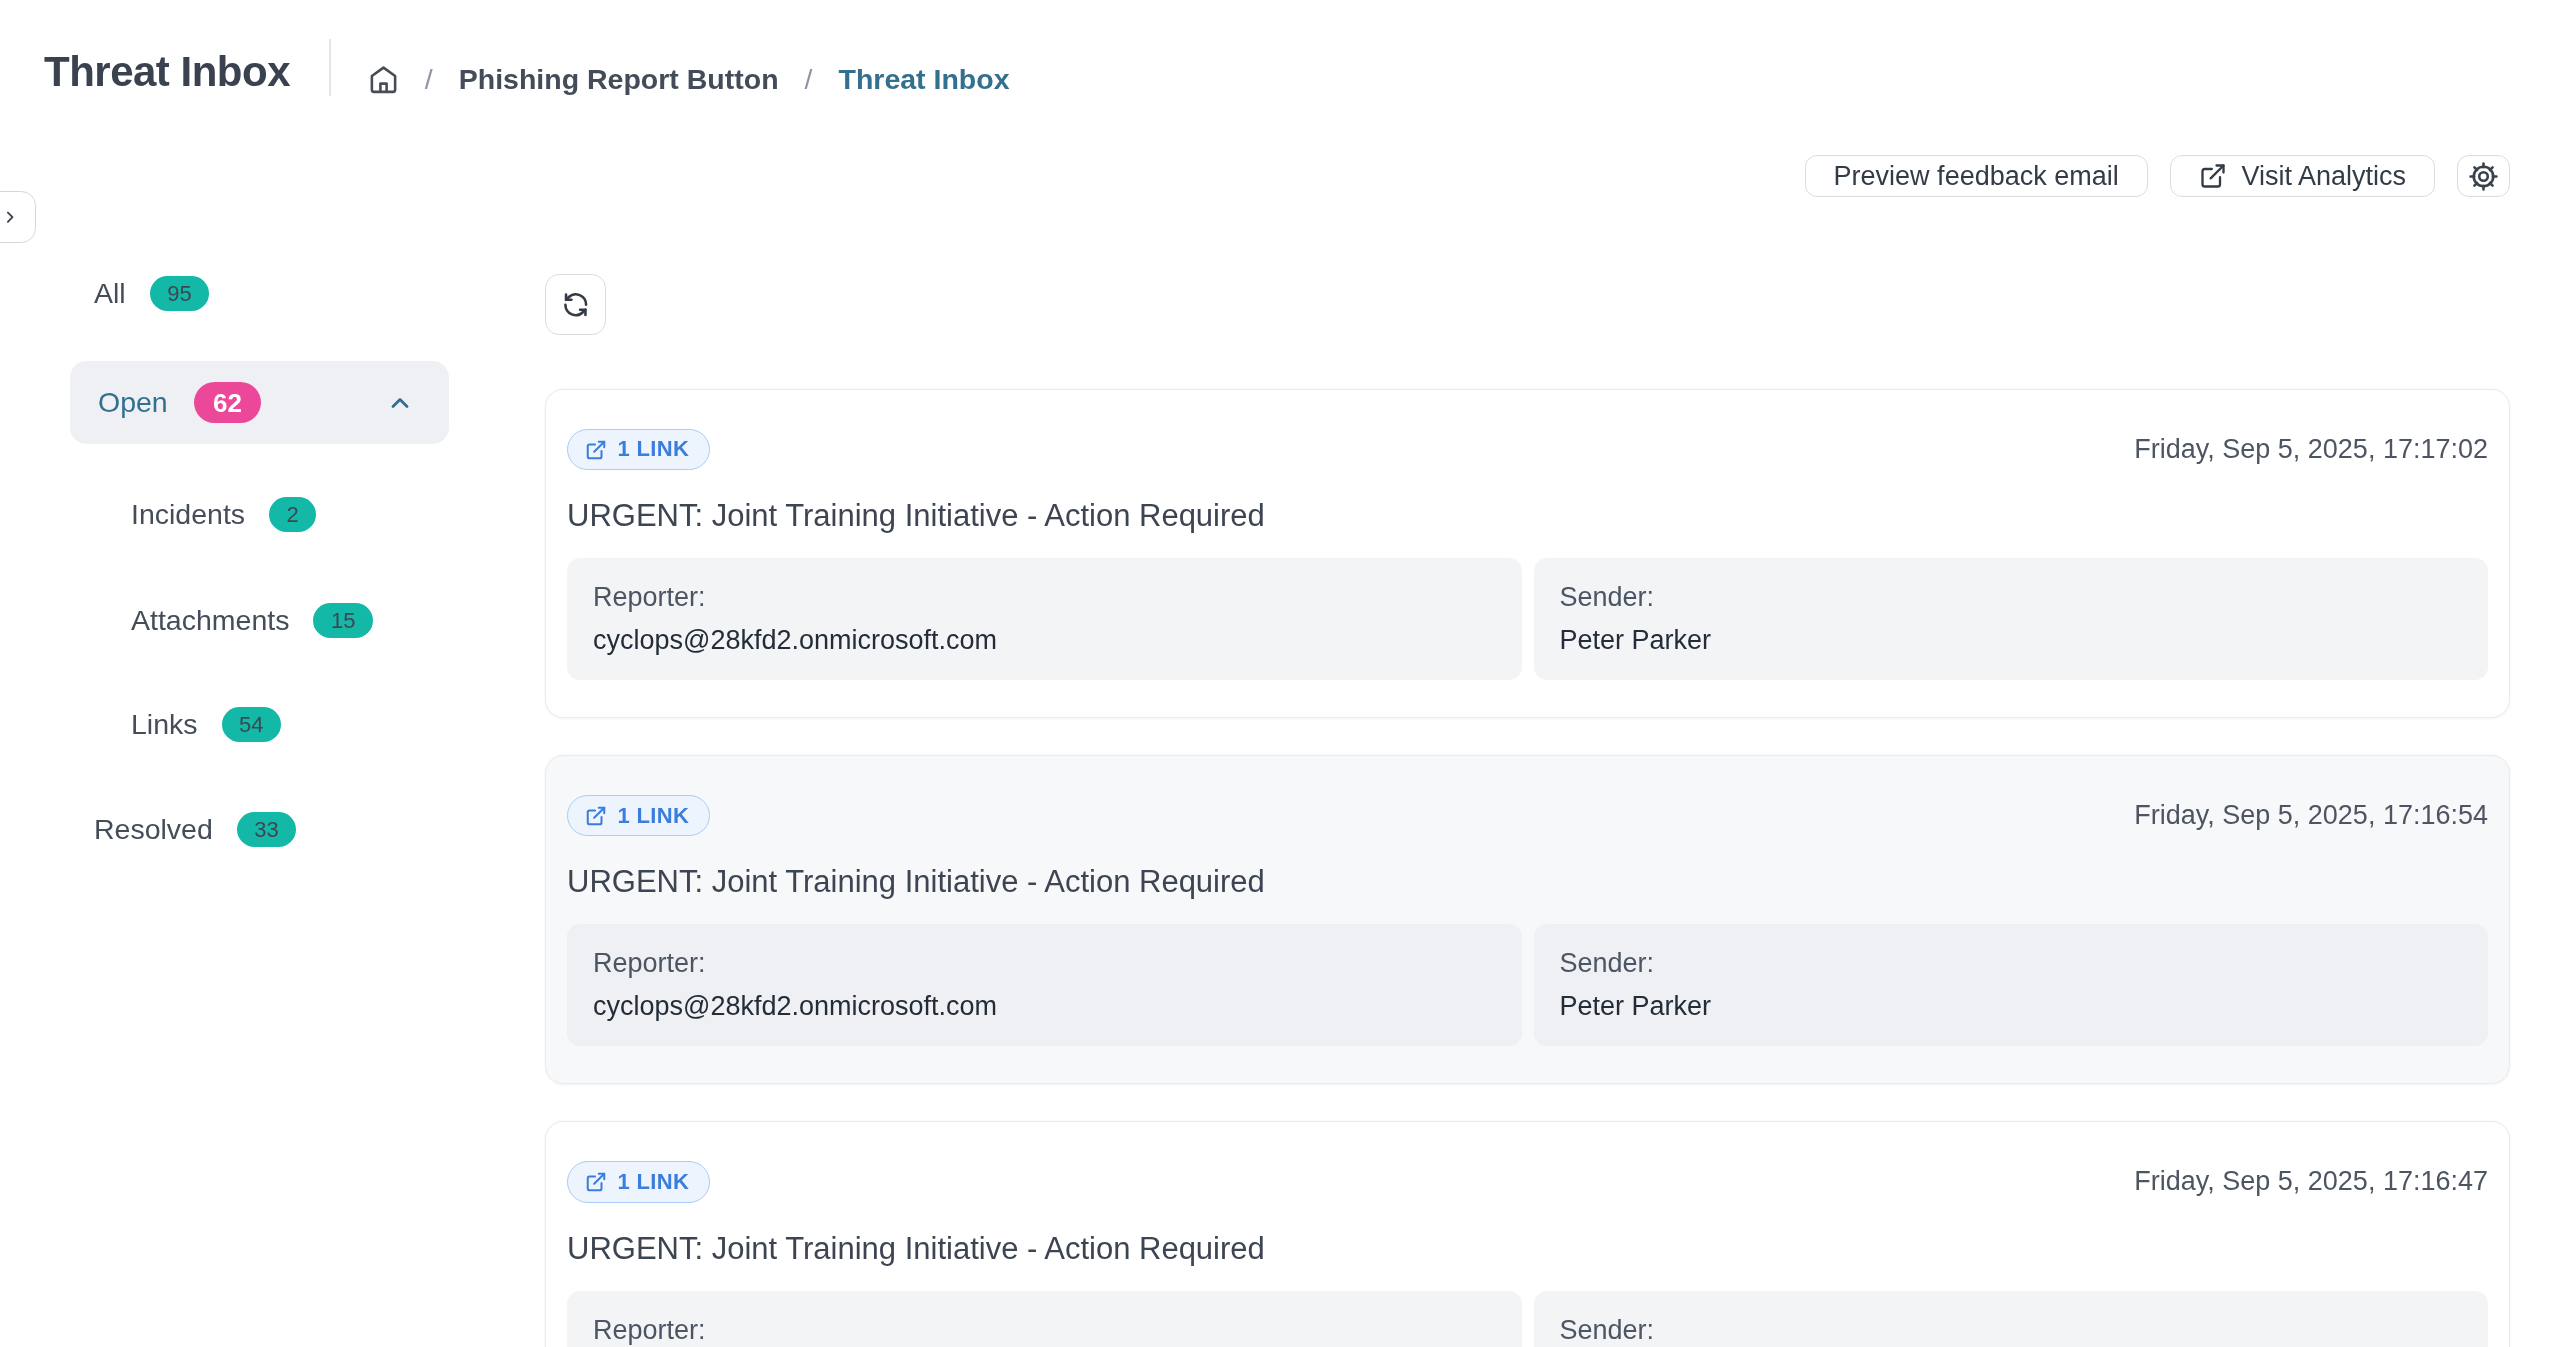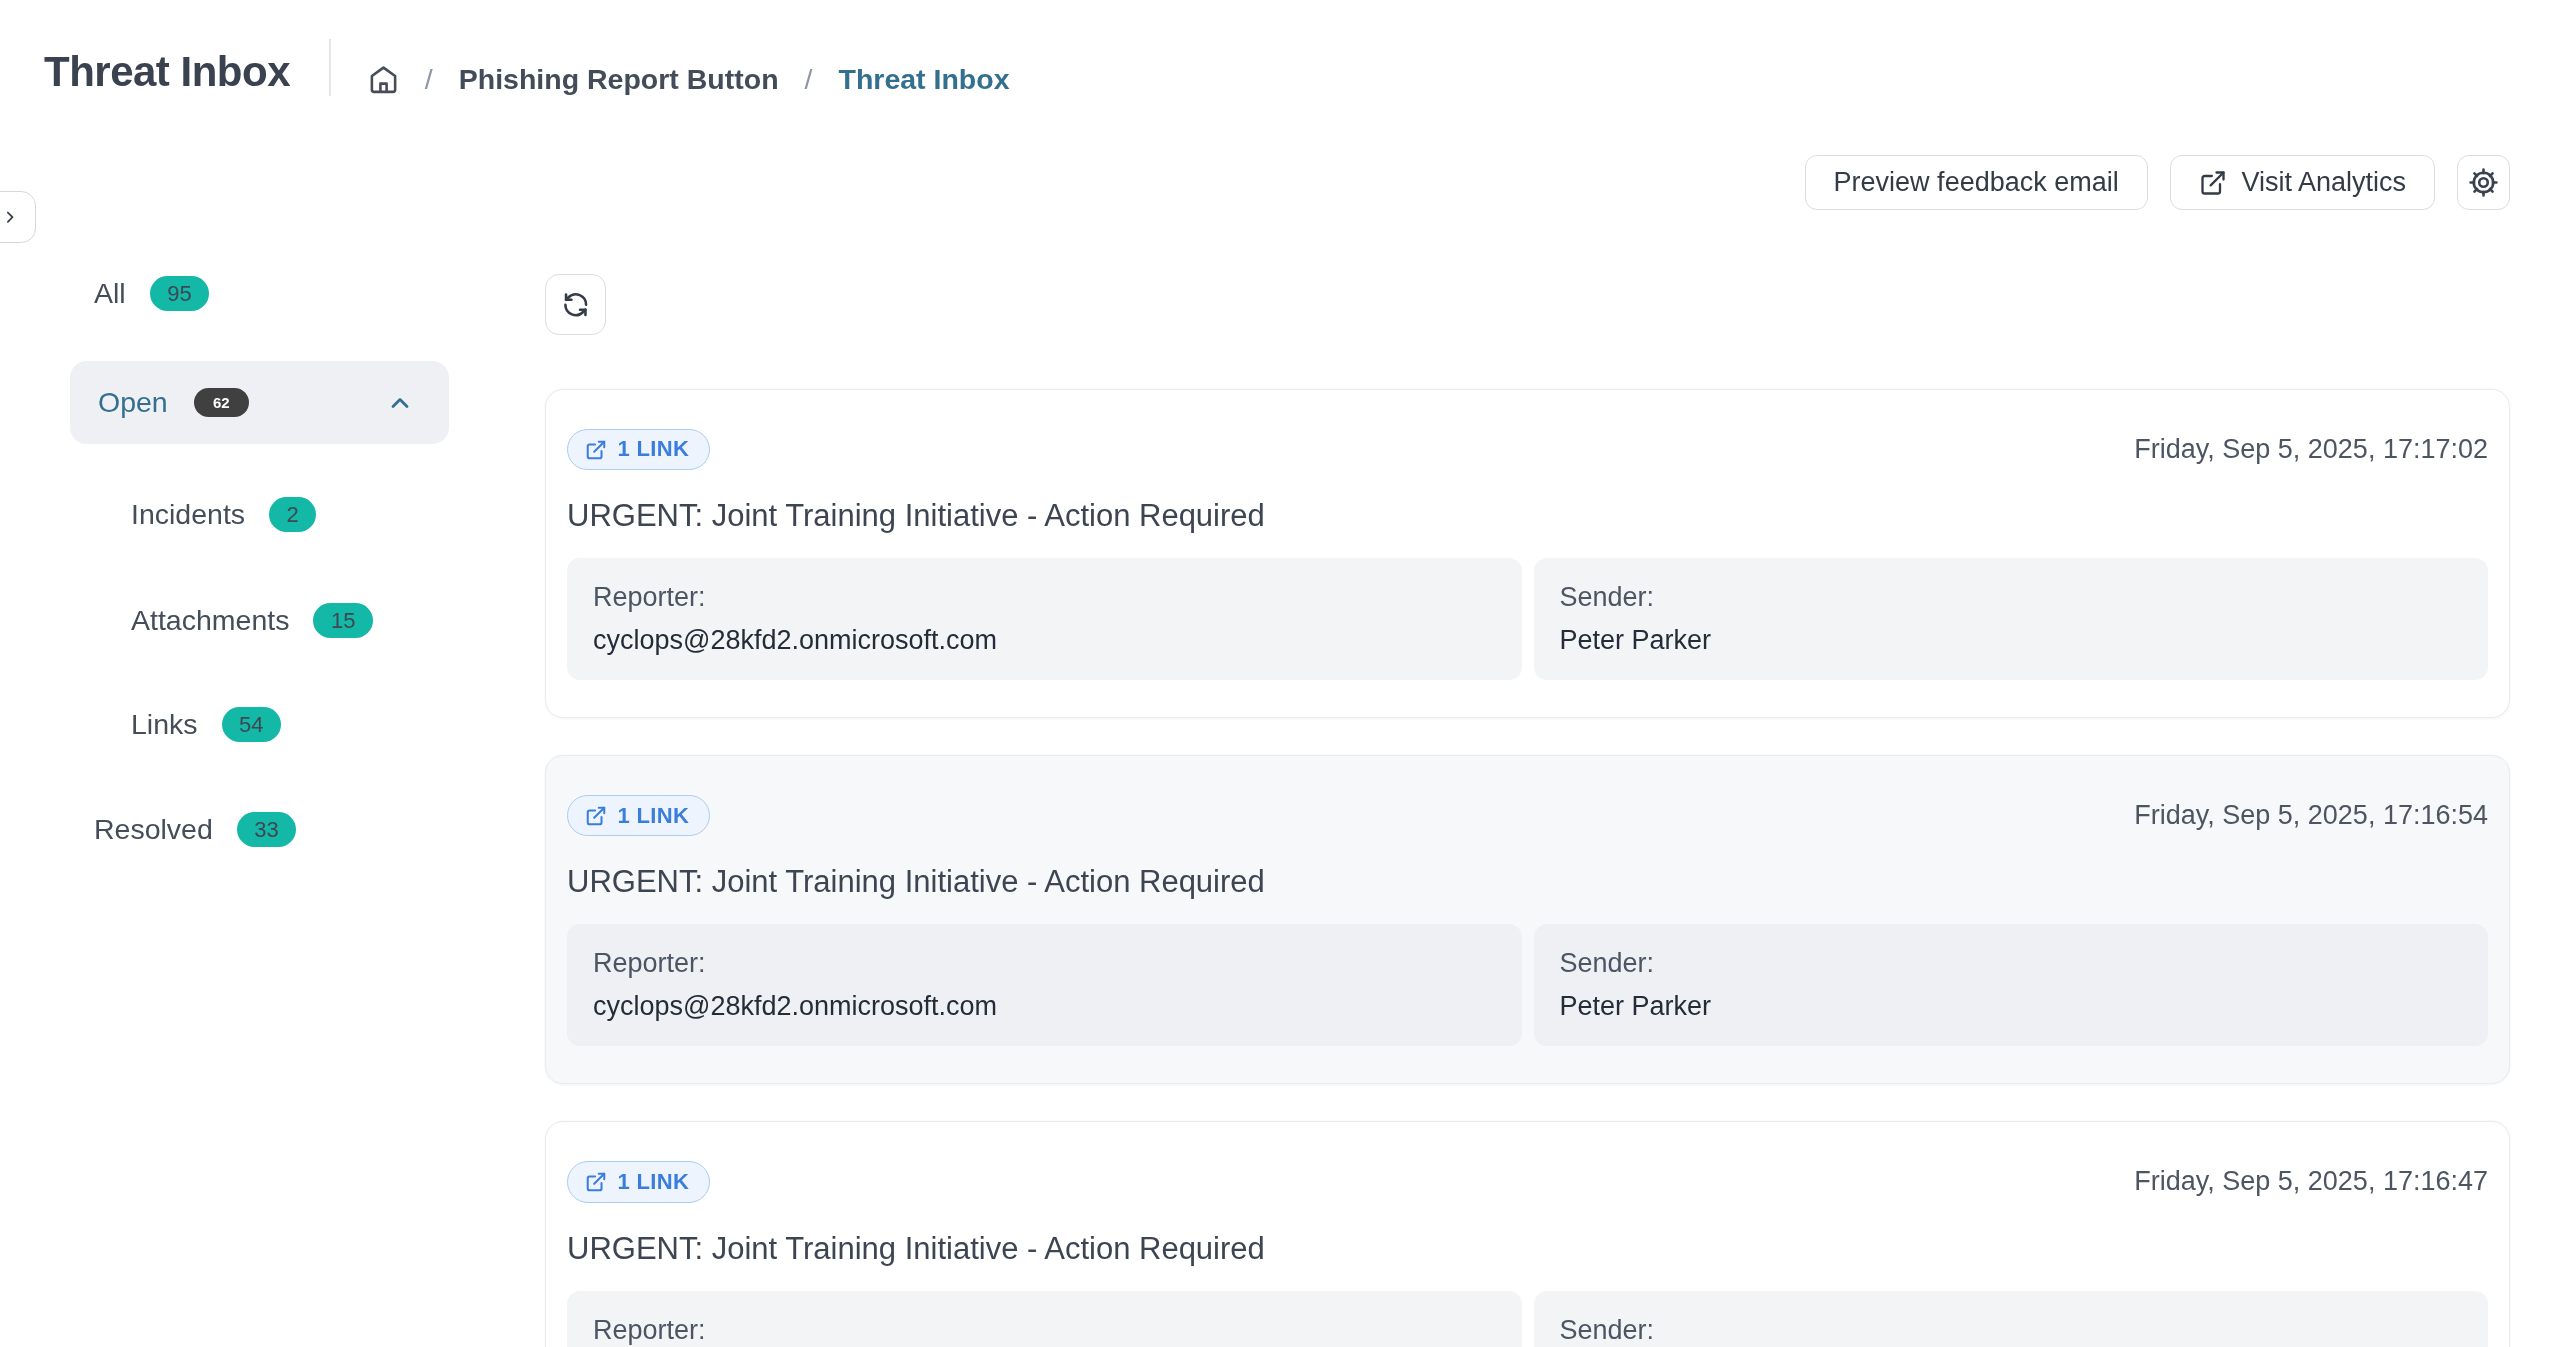--- a/index.html
+++ b/index.html
@@ -11,41 +11,41 @@
   .app-header { position:absolute; left:44px; top:39px; display:flex; align-items:flex-end; }
   .page-title { font-size:42px; font-weight:700; color:#3a4250; letter-spacing:-0.5px; }
   .header-divider { width:1.8px; height:57px; background:#e3e6ea; margin:0 37px 0 39px; }
   .breadcrumb { display:flex; align-items:center; gap:26px; font-size:28.5px; font-weight:600; color:#434c58; }
   .breadcrumb .sep { color:#8d96a2; font-weight:400; }
   .breadcrumb .crumb-current { color:#33708f; }
   .crumb-home { display:flex; align-items:center; cursor:pointer; }
 
   
   .actions { position:absolute; top:155px; right:66px; display:flex; align-items:center; gap:22px; }
-  .btn { height:55px; display:flex; align-items:center; gap:14.7px; padding:0 28px;
+  .btn { height:42px; display:flex; align-items:center; gap:14.7px; padding:0 28px;
          background:#fff; border:1.8px solid #d9dde2; border-radius:12px;
          font-size:27px; font-weight:500; color:#333b46; cursor:pointer; }
   .icon-btn { width:53px; padding:0; justify-content:center; }
 
   
   .edge-btn { position:absolute; left:-16.6px; top:191px; width:53px; height:52px;
               background:#fff; border:1.8px solid #d4d8dd; border-radius:14.7px;
               display:flex; align-items:center; justify-content:center; cursor:pointer; color:#3a424d; }
 
   
   .sidebar { position:absolute; left:70px; top:264px; width:379px; font-size:28.5px; color:#454d59; }
   .side-row { display:flex; align-items:center; height:59px; padding-left:24px; cursor:pointer; }
   .side-row.child { padding-left:61px; }
   .count-pill { margin-left:24px; background:#14b8a6; color:#3f4754; border-radius:920px;
                 font-size:22px; font-weight:500; padding:6.4px 17.5px; line-height:1; }
   .open-row { margin-top:38px; height:83px; display:flex; align-items:center;
               background:#eef0f3; border-radius:16.6px; padding:0 35px 0 28px; cursor:pointer; }
   .open-row .open-label { color:#33708f; font-weight:500; }
-  .open-badge { margin-left:26px; background:#404040; color:#ffffff; border-radius:920px;
-                font-size:15px; font-weight:600; padding:7.4px 19.3px; line-height:1;text-align:right; }
+  .open-badge { margin-left:26px; background:#ec4899; color:#ffffff; border-radius:920px;
+                font-size:26px; font-weight:600; padding:7.4px 19.3px; line-height:1;text-align:right; }
   .open-row .chev { margin-left:auto; display:flex; color:#33708f; }
   .mt-inc { margin-top:41px; } .mt-att { margin-top:47px; } .mt-lnk { margin-top:45px; } .mt-res { margin-top:46px; }
 
   
   .main { position:absolute; left:545px; top:274px; width:1965px; }
   .refresh-btn { width:61px; height:61px; background:#fff; border:1.8px solid #d9dde2; border-radius:14px;
                  display:flex; align-items:center; justify-content:center; cursor:pointer; color:#343c47; }
   .cards { margin-top:54px; display:flex; flex-direction:column; gap:37px; }
   .card { background:#ffffff; border:1.8px solid #e8ebef; border-radius:18.4px;
           padding:39px 21px 37px; box-shadow:0 0.9px 2.8px rgba(16,24,40,0.05); cursor:pointer; }

